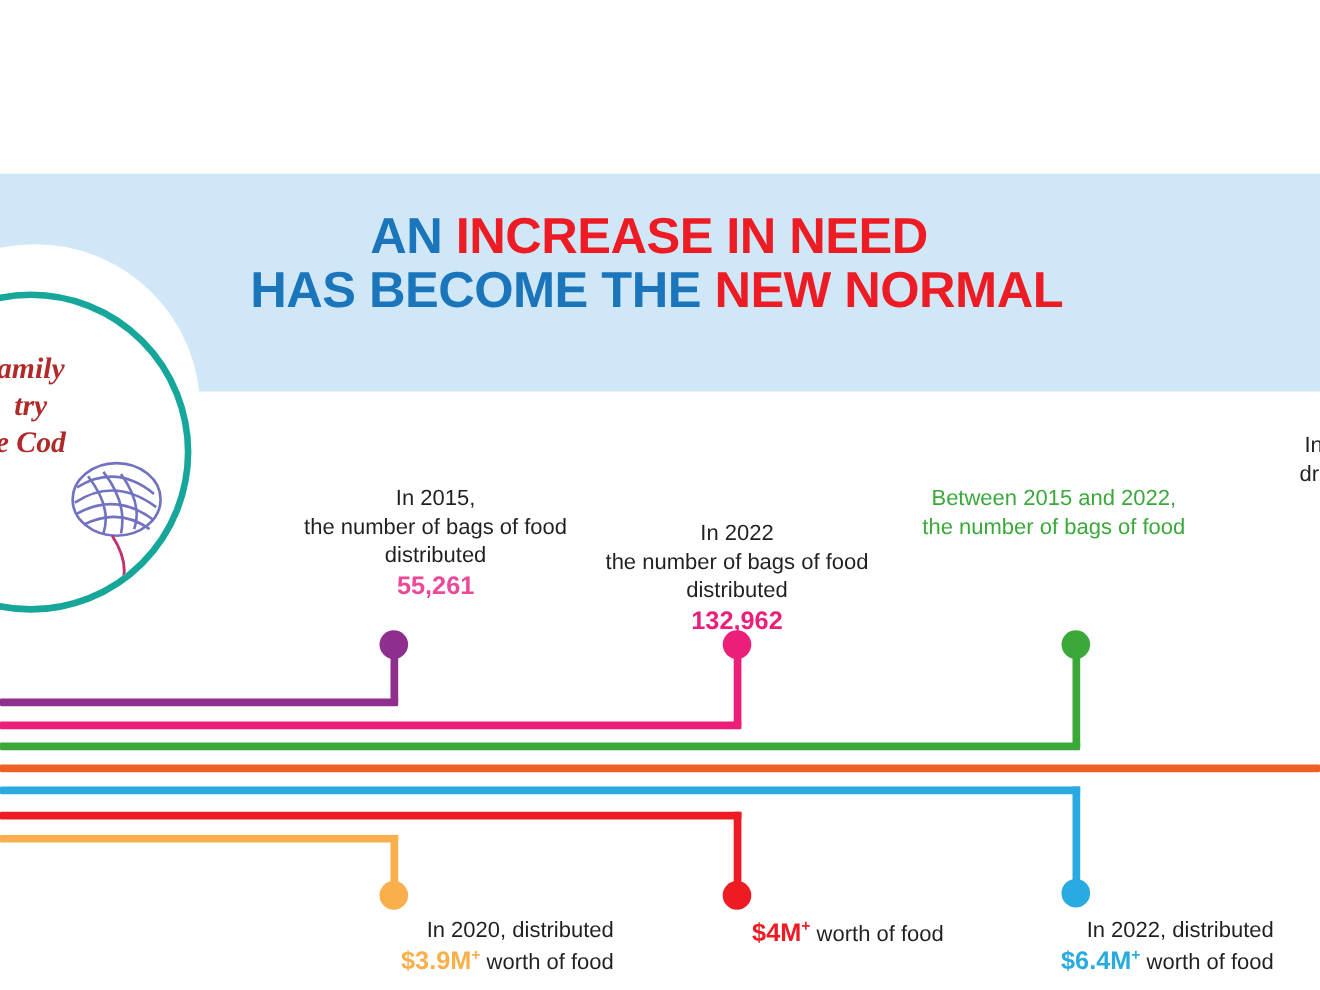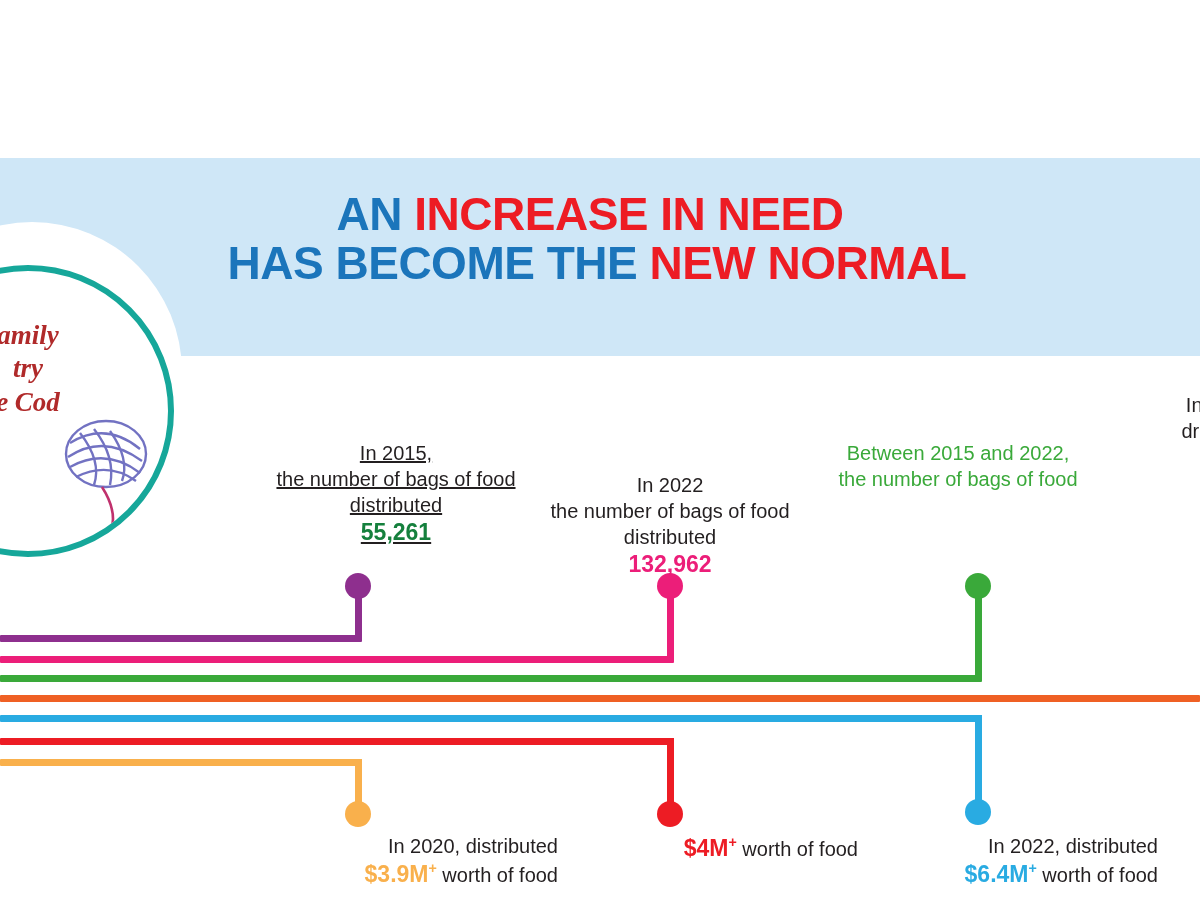--- a/index.html
+++ b/index.html
@@ -217,25 +217,25 @@
   <div class="dot" style="left:965px; top:799px; background:#29abe2;"></div>
 
   <div class="rail" style="left:0; top:738px; width:674px; background:#ed1c24;"></div>
   <div class="vstem" style="left:667px; top:738px; height:74px; background:#ed1c24;"></div>
   <div class="dot" style="left:657px; top:801px; background:#ed1c24;"></div>
 
   <div class="rail" style="left:0; top:759px; width:362px; background:#f9b04c;"></div>
   <div class="vstem" style="left:355px; top:759px; height:55px; background:#f9b04c;"></div>
   <div class="dot" style="left:345px; top:801px; background:#f9b04c;"></div>
 
-  <div class="callout" style="left:146px; top:440px; width:500px;text-decoration:underline;">
+  <div class="callout" style="left:146px; top:440px; width:500px;">
     <span class="c-line">In 2015,</span>
     <span class="c-line">the number of bags of food</span>
     <span class="c-line">distributed</span>
-    <span class="c-value" style="color:#15803d;">55,261</span>
+    <span class="c-value" style="color:#ec4899;">55,261</span>
   </div>
 
   <div class="callout" style="left:450px; top:440px; width:440px;margin-top:32px;">
     <span class="c-line">In 2022</span>
     <span class="c-line">the number of bags of food</span>
     <span class="c-line">distributed</span>
     <span class="c-value" style="color:#ec1e79;">132,962</span>
   </div>
 
   <div class="callout green-note" style="left:738px; top:440px; width:440px;">

